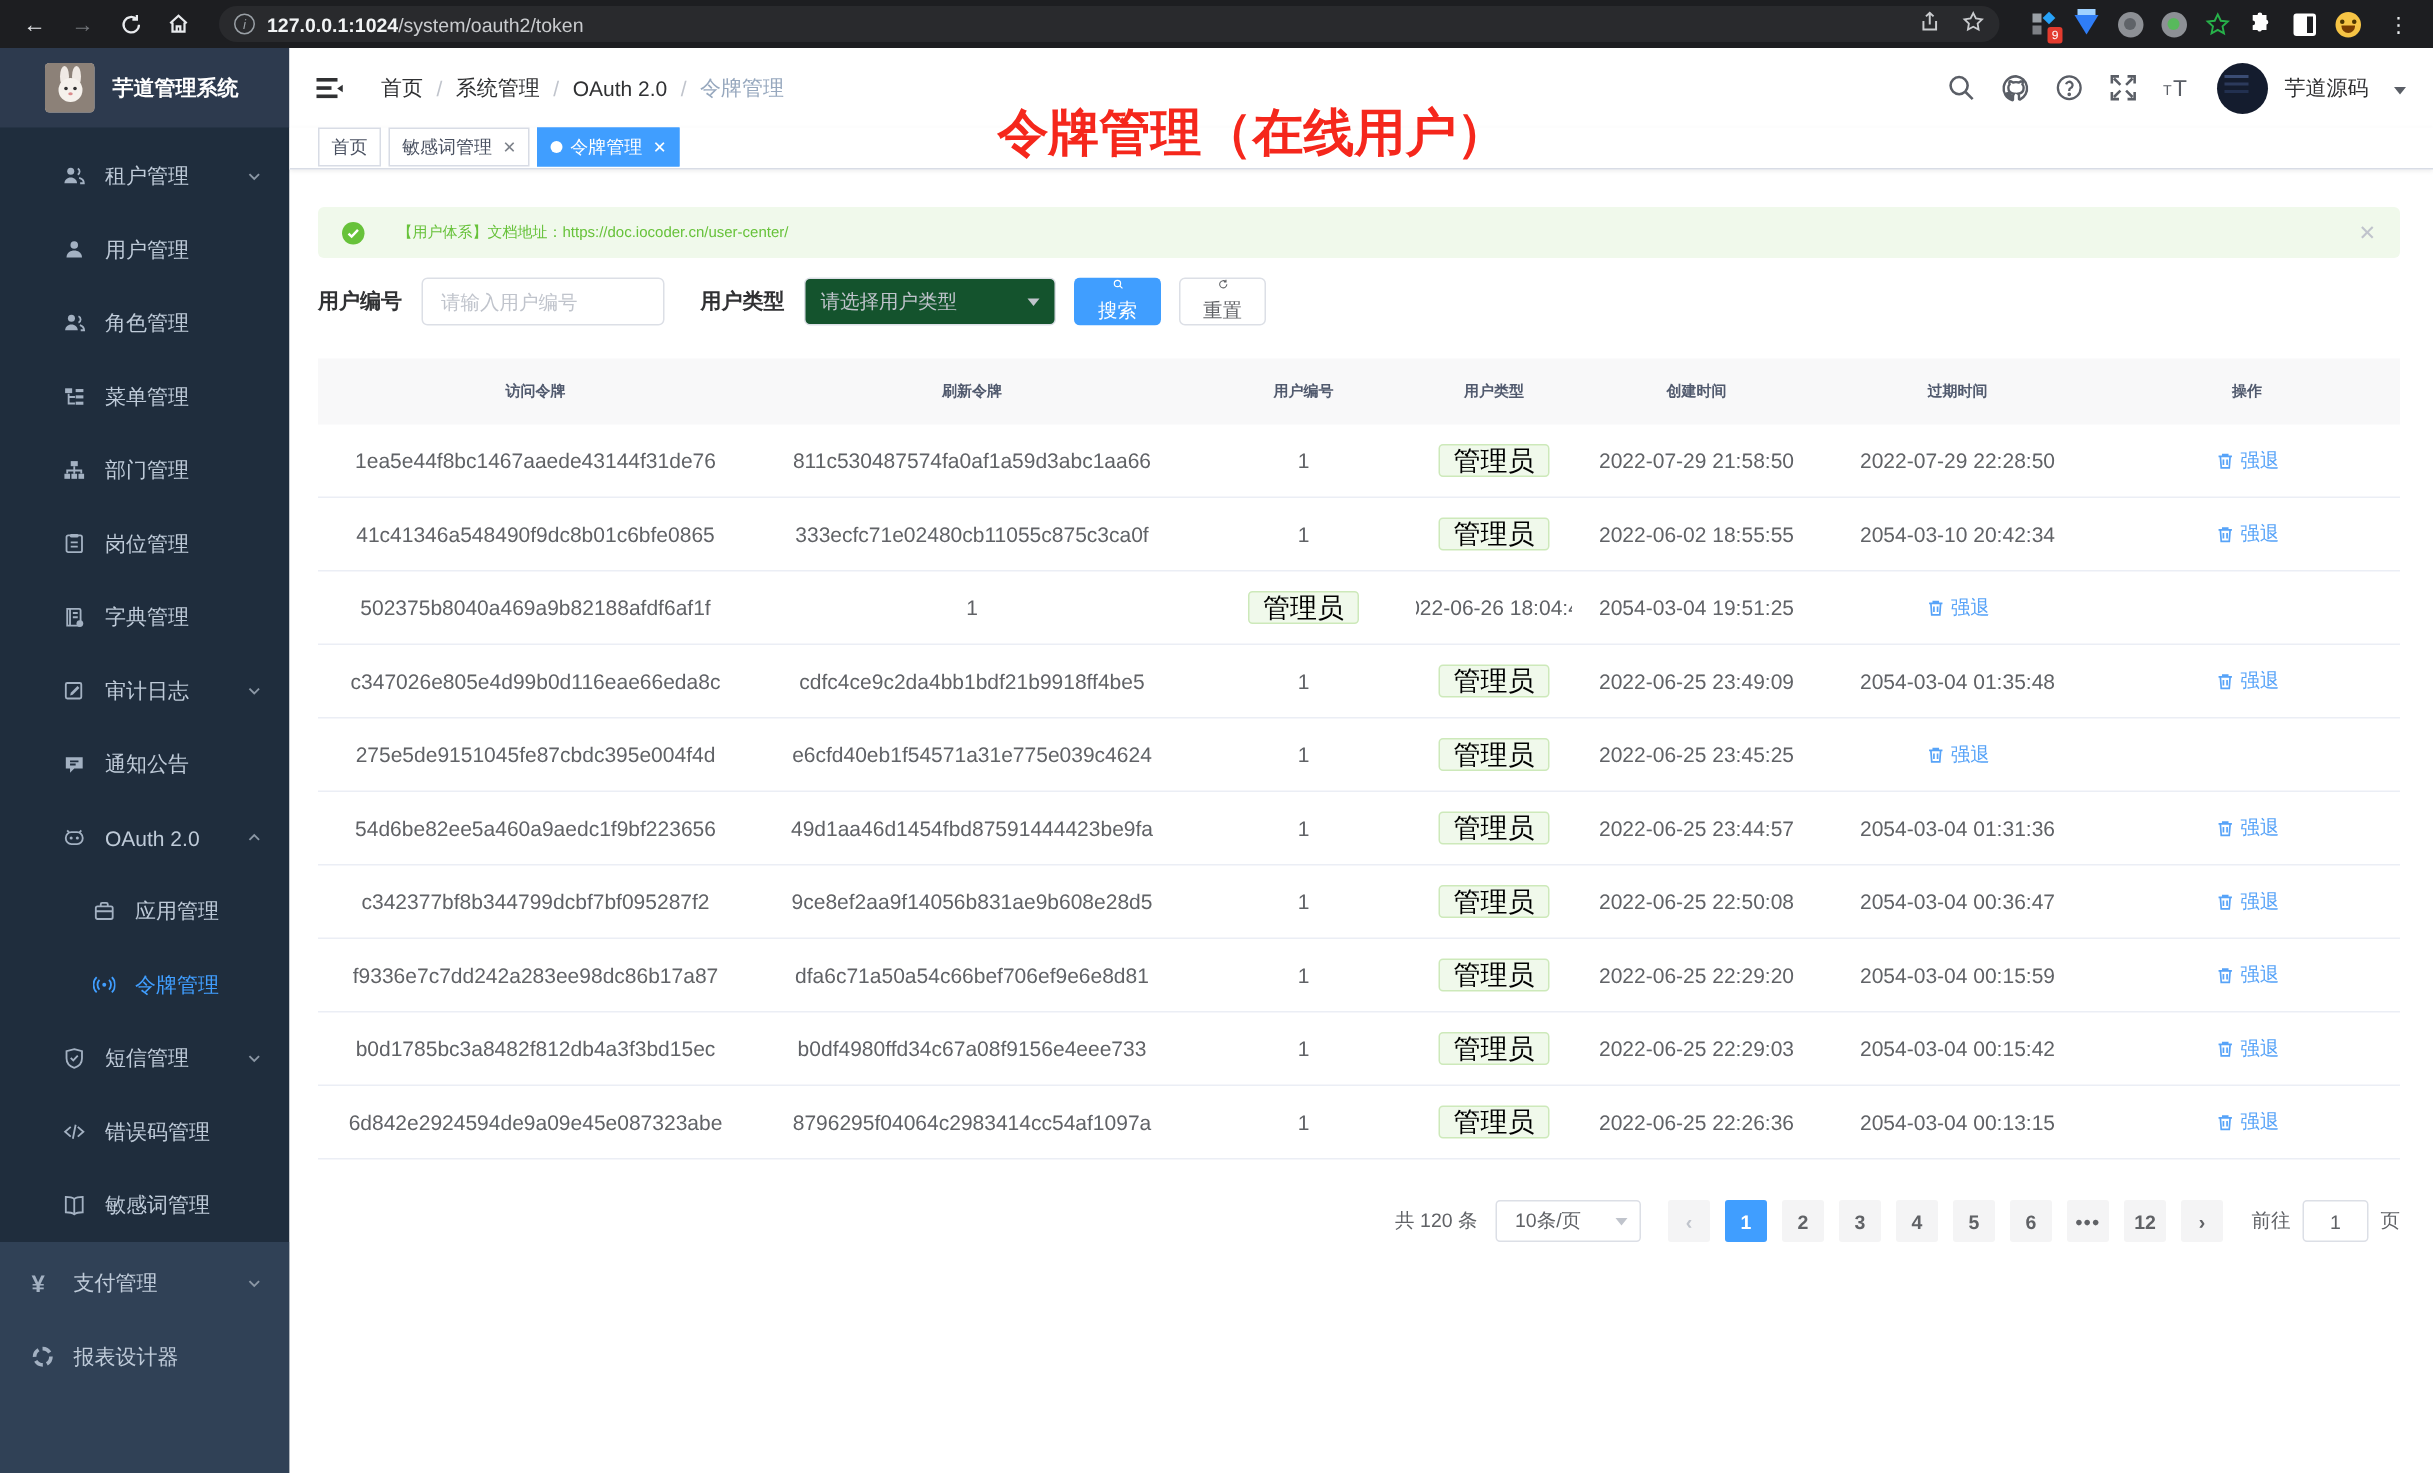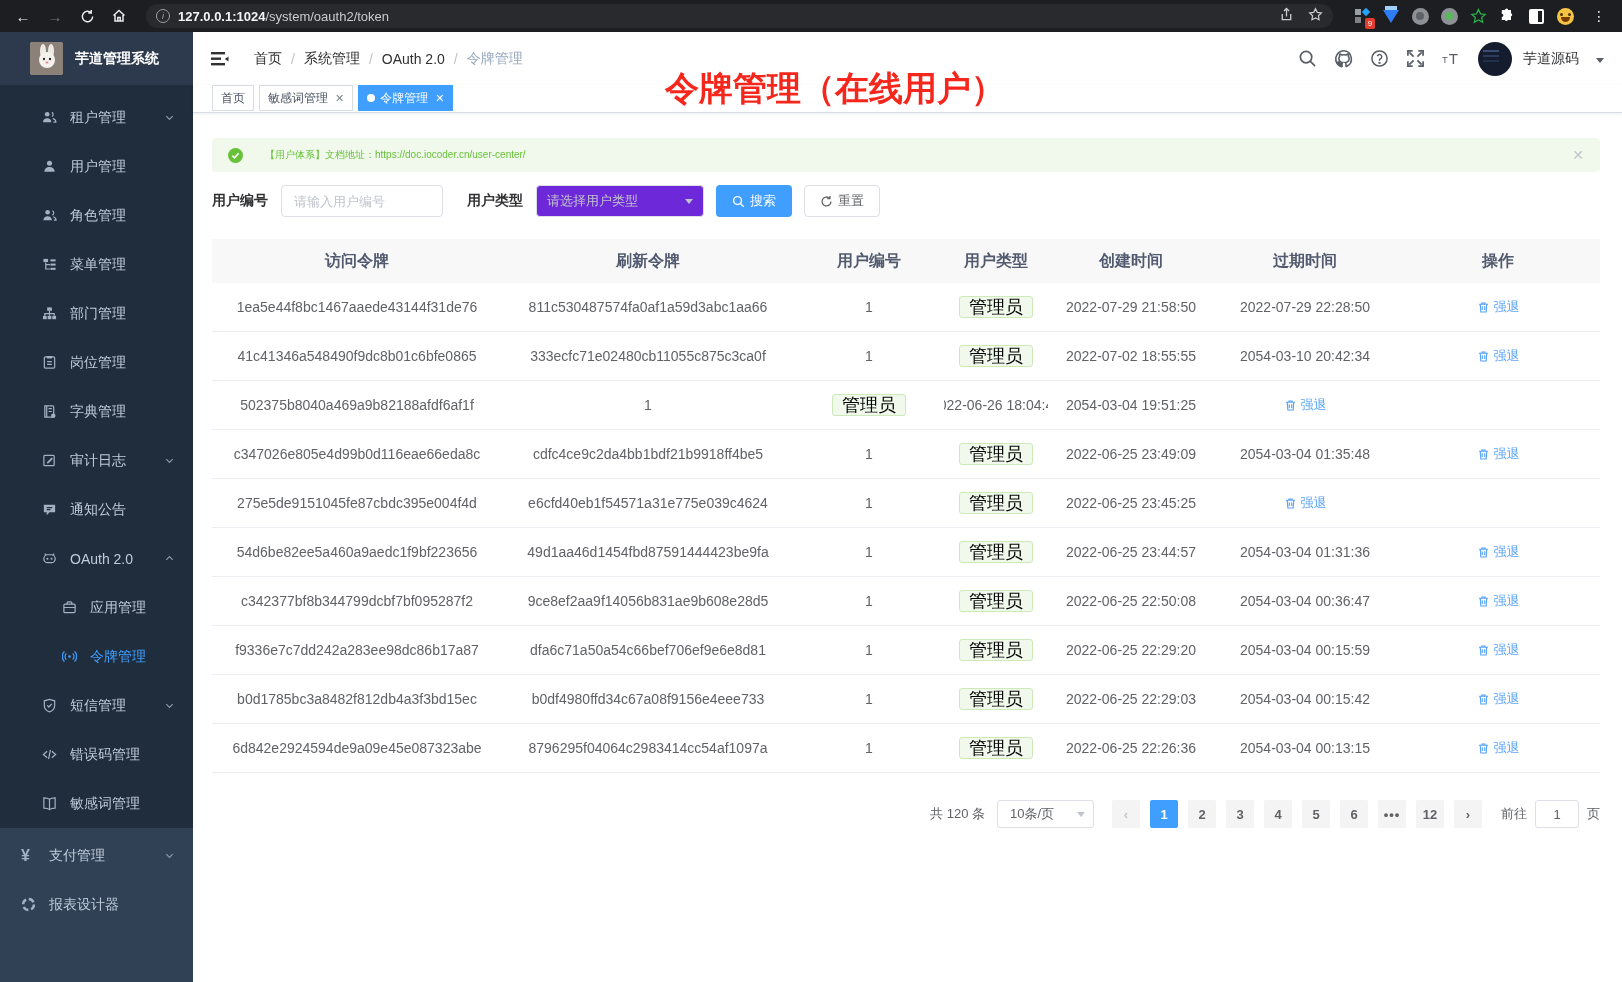--- a/index.html
+++ b/index.html
@@ -91,31 +91,31 @@
   .alert-check { width:15px; height:15px; border-radius:50%; background:#67c23a; color:#fff; display:flex; align-items:center; justify-content:center; flex:0 0 auto;}
   .alert-text { margin-left:22px; font-size:10px; color:#67c23a; }
   .alert-link { color:#67c23a; text-decoration:none; cursor:pointer;}
   .alert-close { margin-left:auto; color:#c0c4cc; font-size:14px; cursor:pointer; }
 
   
   .filters { margin-top:13px; display:flex; align-items:center; }
   .f-label { font-size:14px; font-weight:700; color:#303133; margin-right:13px; }
   .f-input { width:162px; height:32px; border:1px solid #dcdfe6; border-radius:4px; padding:0 12px; font-size:13px; color:#606266; outline:none; }
   .f-input::placeholder { color:#c0c4cc; }
-  .f-select { width:168px; height:32px; border:1px solid #dcdfe6; border-radius:4px; padding:0 10px; display:flex; align-items:center; margin-left:0; color:#c0c4cc; font-size:13px; cursor:pointer; background:#6d28d9; position:relative;}
+  .f-select { width:168px; height:32px; border:1px solid #dcdfe6; border-radius:4px; padding:0 10px; display:flex; align-items:center; margin-left:0; color:#c0c4cc; font-size:13px; cursor:pointer; background:#14532d; position:relative;}
   .f-select .sel-caret { margin-left:auto; color:#c0c4cc; } .gap28 { width:24px; }
-  .btn { height:32px; border-radius:4px; font-size:13px; display:inline-flex; align-items:center; justify-content:center; gap:5px; cursor:pointer; padding:0 15px; border:1px solid transparent;}
+  .btn { height:32px; border-radius:4px; font-size:13px; display:inline-flex; align-items:center; justify-content:center; gap:5px; cursor:pointer; padding:0 15px; border:1px solid transparent;flex-direction:column;}
   .btn-primary { background:#409eff; color:#fff; margin-left:12px;}
   .btn-plain { background:#fff; border-color:#dcdfe6; color:#606266; margin-left:12px;}
 
   
   .table { margin-top:22px; width:100%; border-bottom:1px solid #ebeef5;}
   .t-head, .t-row { display:grid; grid-template-columns:290px 292px 150px 104px 166px 182px 1fr; }
   .t-head { background:#f8f8f9; }
-  .th { height:44px; display:flex; align-items:center; justify-content:center; font-size:16px; font-weight:700; color:#515a6e; }
+  .th { height:44px; display:flex; align-items:center; justify-content:center; font-size:10px; font-weight:700; color:#515a6e; }
   .td { height:48px; display:flex; align-items:center; justify-content:center; font-size:14px; color:#606266; overflow:hidden; white-space:nowrap;}
   .t-row { border-top:1px solid #ebeef5; }
   .t-row:first-of-type { border-top:none; }
   .tag-success { display:inline-flex; align-items:center; height:22px; padding:0 9px; background:#f0f9eb; border:1px solid #cde9ba; border-radius:3px; color:#000000; font-size:18px; }
   .act-link { color:#57a3f8; font-size:13px; display:inline-flex; align-items:center; gap:4px; cursor:pointer; }
   .act-link svg { display:block; }
 
   
   .pager { margin-top:27px; display:flex; align-items:center; justify-content:flex-end; font-size:13px; color:#606266; }
   .pg-total { margin-right:12px; }
@@ -544,21 +544,21 @@
                 </span>
               </div>
             </div>
             <div class="t-row">
               <div class="td">41c41346a548490f9dc8b01c6bfe0865</div>
               <div class="td">333ecfc71e02480cb11055c875c3ca0f</div>
               <div class="td">1</div>
               <div class="td">
                 <span class="tag-success">管理员</span>
               </div>
-              <div class="td">2022-07-02 18:55:55</div>
+              <div class="td">2022-06-02 18:55:55</div>
               <div class="td">2054-03-10 20:42:34</div>
               <div class="td">
                 <span class="act-link">
                   <svg width="13" height="13" viewBox="0 0 16 16" fill="none" stroke="#57a3f8" stroke-width="1.4">
                     <path d="M2.5 4h11M6 4V2.5h4V4M4 4l.7 9.5h6.6L12 4M6.5 6.5v4.5M9.5 6.5v4.5"></path>
                   </svg>
                   <span>强退</span>
                 </span>
               </div>
             </div>

